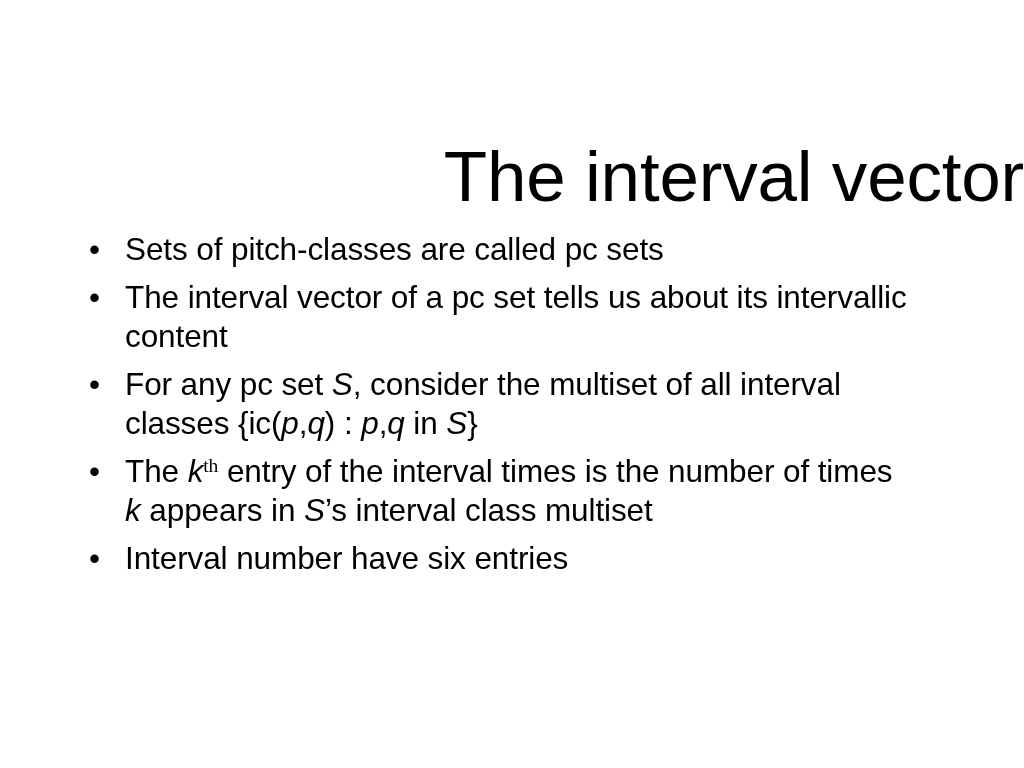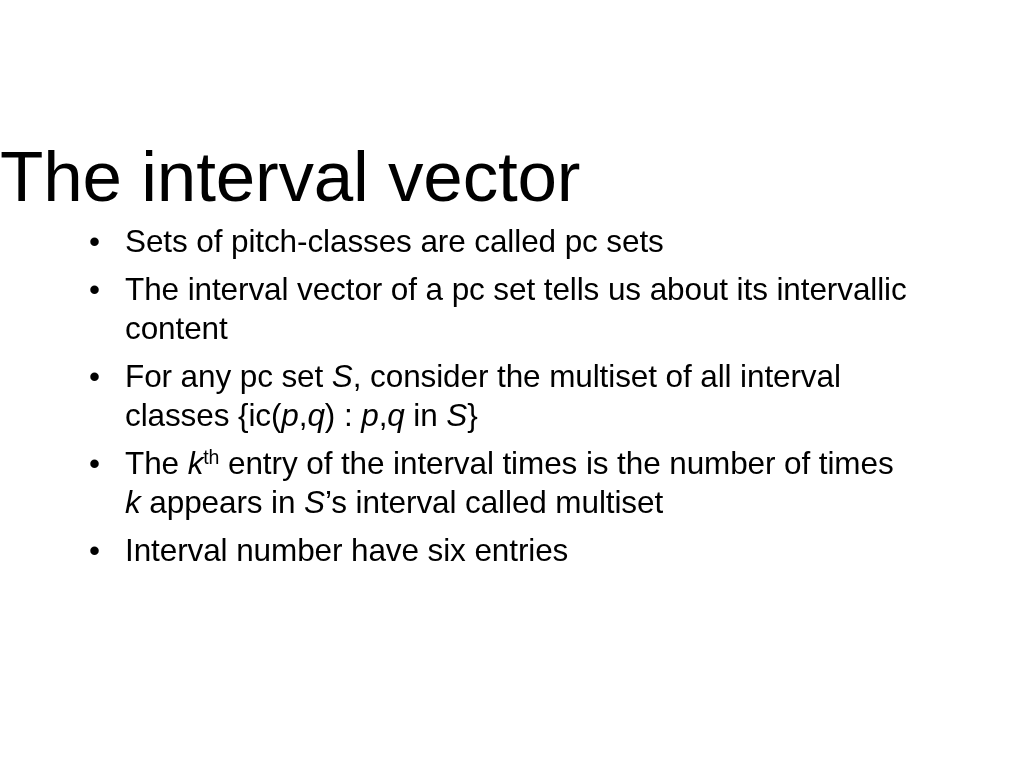--- a/index.html
+++ b/index.html
@@ -23,21 +23,21 @@
     height: 768px;
     background: #ffffff;
   }
 
   
   .slide-title {
     position: absolute;
     left: 0;
     top: 92px;
     width: 1024px;
-    text-align: left;
+    text-align: right;
     font-size: 71px;
     line-height: 1.05;
     font-weight: 400;
     letter-spacing: -0.2px;
     white-space: nowrap;
   }
 
   
   .body-list {
     position: absolute;
@@ -68,31 +68,33 @@
     left: 3px;
     top: 0;
     width: 18px;
     line-height: 39.5px;
     font-size: 31.5px;
     text-align: left;
   }
 
   .bullet-text {
     display: block;
+    margin-top: 8px;
   }
 
   
   .var {
     font-style: italic;
   }
   .sup {
     font-size: 0.62em;
     vertical-align: 0.52em;
     line-height: 0;
     font-style: normal;
+    font-family: Liberation Serif, serif;
   }
 </style>
 </head>
 <body>
 
 <div class="slide">
 
   <h1 class="slide-title">The interval vector</h1>
 
   <ul class="body-list">
@@ -104,21 +106,21 @@
       <li class="bullet-item">
         <span class="bullet-marker">•</span>
         <span class="bullet-text"><span>The interval vector of a pc set tells us about its intervallic content</span></span>
       </li>
       <li class="bullet-item">
         <span class="bullet-marker">•</span>
         <span class="bullet-text"><span>For any pc set </span><em class="var">S</em><span>, consider the multiset of all interval classes {ic(</span><em class="var">p</em><span>,</span><em class="var">q</em><span>) : </span><em class="var">p</em><span>,</span><em class="var">q</em><span> in </span><em class="var">S</em><span>}</span></span>
       </li>
       <li class="bullet-item">
         <span class="bullet-marker">•</span>
-        <span class="bullet-text"><span>The </span><em class="var">k</em><sup class="sup">th</sup><span> entry of the interval times is the number of times </span><em class="var">k</em><span> appears in </span><em class="var">S</em><span>’s interval called multiset</span></span>
+        <span class="bullet-text"><span>The </span><em class="var">k</em><sup class="sup">th</sup><span> entry of the interval times is the number of times </span><em class="var">k</em><span> appears in </span><em class="var">S</em><span>’s interval class multiset</span></span>
       </li>
       <li class="bullet-item">
         <span class="bullet-marker">•</span>
         <span class="bullet-text"><span>Interval number have six entries</span></span>
       </li>
     </ul>
 
 </div>
 
 </body></html>

